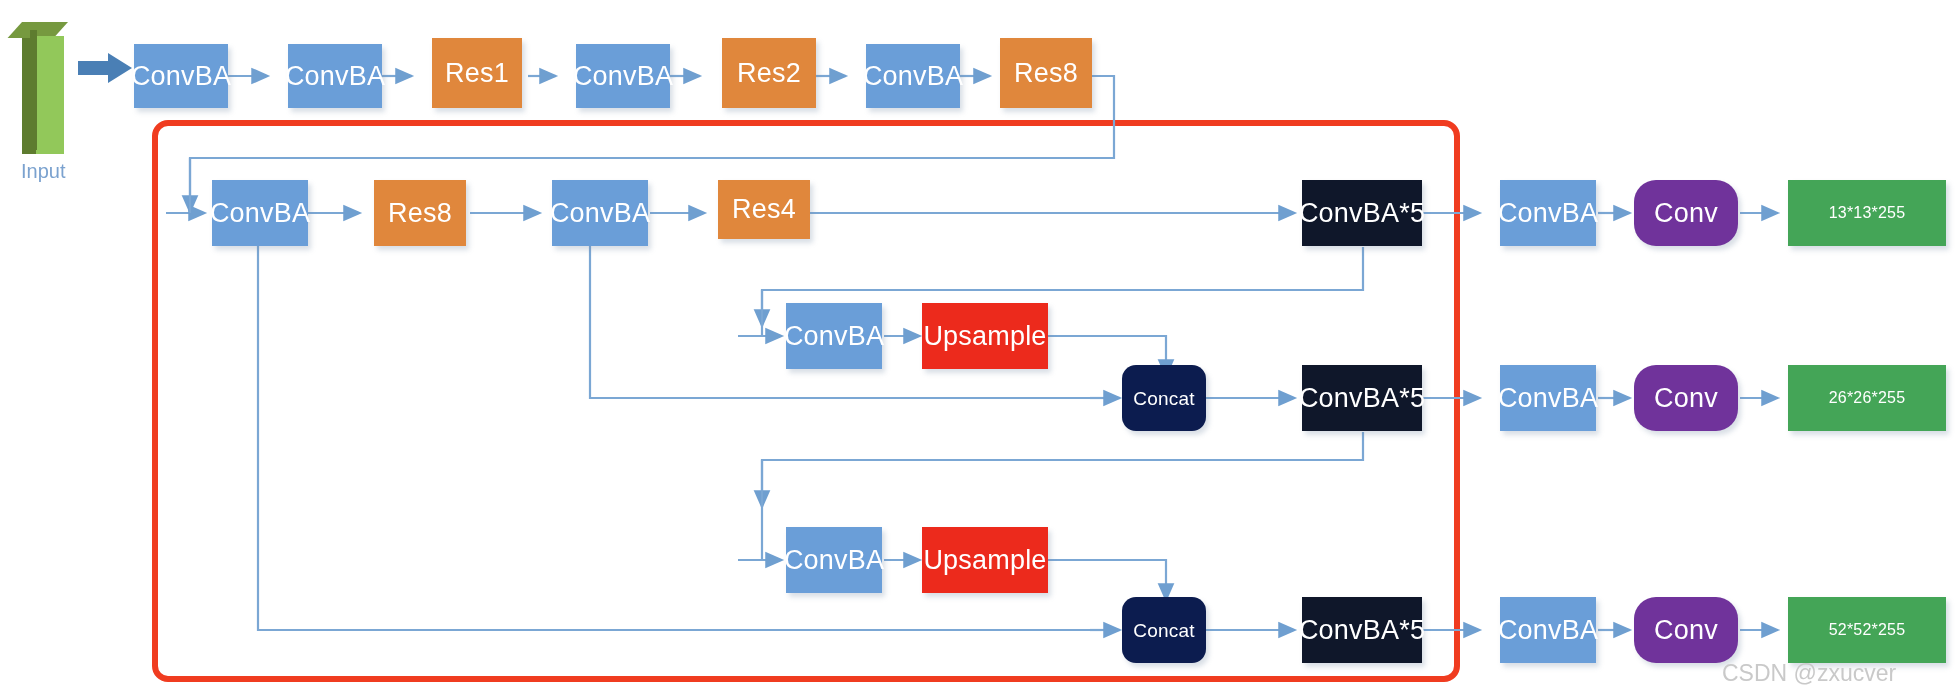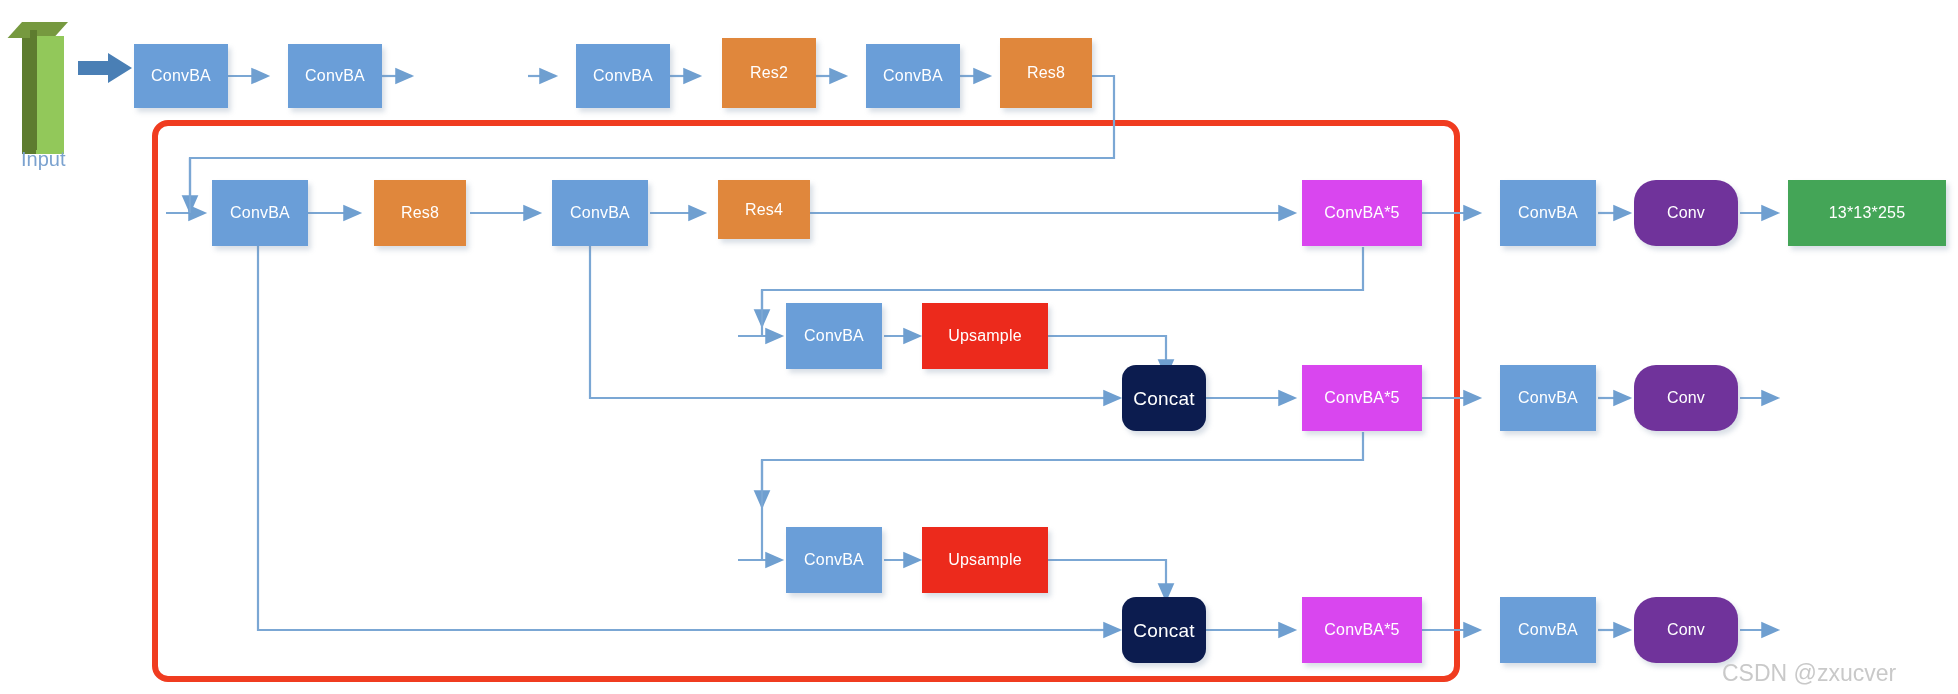--- a/index.html
+++ b/index.html
@@ -16,29 +16,29 @@
     height: 694px;
     background: #ffffff;
     overflow: hidden;
   }
   .node {
     position: absolute;
     display: flex;
     align-items: center;
     justify-content: center;
     color: #ffffff;
-    font-size: 16px;
+    font-size: 27px;
     line-height: 1;
     letter-spacing: 0.2px;
     box-shadow: 3px 4px 5px rgba(120,140,165,0.28);
     box-sizing: border-box;
     white-space: nowrap;
   }
   .n-conv    { background: #6a9ed8; }
-  .n-conv5   { background: #d946ef; }
+  .n-conv5   { background: #0f172a; }
   .n-res     { background: #e0873c; }
   .n-up      { background: #ec2a1c; }
   .n-concat  { background: #0c1c4f; font-size: 19px; border-radius: 14px; }
   .n-convp   { background: #70339b; border-radius: 22px; }
   .n-out     { background: #44a557; font-size: 16px; }
 
   .red-frame {
     position: absolute;
     border: 6px solid #f03c20;
     border-radius: 16px;
@@ -74,21 +74,21 @@
 <body>
 
 <div id="canvas">
 
   <div>
     <div class="cube-side" style="left:22px; top:36px; width:14px; height:118px;"></div>
     <div class="cube-top" style="left:22px; top:22px; width:46px; height:16px; transform:skewX(-42deg); transform-origin:left top;"></div>
     <div class="cube-front" style="left:36px; top:36px; width:28px; height:118px;"></div>
     <div class="cube-side" style="left:30px; top:30px; width:7px; height:120px; background:#5e7c2f;"></div>
   </div>
-  <div class="input-label" style="left:21px; top:148px;">Input</div>
+  <div class="input-label" style="left:21px; top:160px;">Input</div>
 
   <svg class="big-arrow" style="left:78px; top:50px; width:56px; height:36px;" viewBox="0 0 56 36">
     <path d="M0,11 L30,11 L30,3 L54,18 L30,33 L30,25 L0,25 Z" fill="#4a7fb5"></path>
   </svg>
 
   <div class="red-frame" style="left:152px; top:120px; width:1308px; height:562px;"></div>
 
   <svg class="wires" viewBox="0 0 1958 694">
     <defs>
       <marker id="ah" markerWidth="9" markerHeight="9" refX="7.6" refY="4.5" orient="auto">
@@ -153,20 +153,21 @@
 
       <line x1="1205" y1="630" x2="1295" y2="630" marker-end="url(#ah)"></line>
       <line x1="1420" y1="630" x2="1480" y2="630" marker-end="url(#ah)"></line>
       <line x1="1598" y1="630" x2="1630" y2="630" marker-end="url(#ah)"></line>
       <line x1="1740" y1="630" x2="1778" y2="630" marker-end="url(#ah)"></line>
     </g>
   </svg>
 
   <div class="node n-conv" style="left:134px; top:44px; width:94px;  height:64px;">ConvBA</div>
   <div class="node n-conv" style="left:288px; top:44px; width:94px;  height:64px;">ConvBA</div>
+  <div class="node n-res" style="left:432px; top:38px; width:90px;  height:70px;">Res1</div>
   <div class="node n-conv" style="left:576px; top:44px; width:94px;  height:64px;">ConvBA</div>
   <div class="node n-res" style="left:722px; top:38px; width:94px;  height:70px;text-align:right;">Res2</div>
   <div class="node n-conv" style="left:866px; top:44px; width:94px;  height:64px;">ConvBA</div>
   <div class="node n-res" style="left:1000px; top:38px; width:92px; height:70px;">Res8</div>
 
   <div class="node n-conv" style="left:212px; top:180px; width:96px; height:66px;">ConvBA</div>
   <div class="node n-res" style="left:374px; top:180px; width:92px; height:66px;">Res8</div>
   <div class="node n-conv" style="left:552px; top:180px; width:96px; height:66px;">ConvBA</div>
   <div class="node n-res" style="left:718px; top:180px; width:92px; height:59px;">Res4</div>
   <div class="node n-conv5" style="left:1302px; top:180px; width:120px; height:66px;">ConvBA*5</div>
@@ -174,24 +175,26 @@
   <div class="node n-convp" style="left:1634px; top:180px; width:104px; height:66px;">Conv</div>
   <div class="node n-out" style="left:1788px; top:180px; width:158px; height:66px;">13*13*255</div>
 
   <div class="node n-conv" style="left:786px; top:303px; width:96px; height:66px;">ConvBA</div>
   <div class="node n-up" style="left:922px; top:303px; width:126px; height:66px;">Upsample</div>
 
   <div class="node n-concat" style="left:1122px; top:365px; width:84px; height:66px;">Concat</div>
   <div class="node n-conv5" style="left:1302px; top:365px; width:120px; height:66px;">ConvBA*5</div>
   <div class="node n-conv" style="left:1500px; top:365px; width:96px; height:66px;">ConvBA</div>
   <div class="node n-convp" style="left:1634px; top:365px; width:104px; height:66px;">Conv</div>
+  <div class="node n-out" style="left:1788px; top:365px; width:158px; height:66px;">26*26*255</div>
 
   <div class="node n-conv" style="left:786px; top:527px; width:96px; height:66px;">ConvBA</div>
   <div class="node n-up" style="left:922px; top:527px; width:126px; height:66px;">Upsample</div>
 
   <div class="node n-concat" style="left:1122px; top:597px; width:84px; height:66px;">Concat</div>
   <div class="node n-conv5" style="left:1302px; top:597px; width:120px; height:66px;">ConvBA*5</div>
   <div class="node n-conv" style="left:1500px; top:597px; width:96px; height:66px;">ConvBA</div>
   <div class="node n-convp" style="left:1634px; top:597px; width:104px; height:66px;">Conv</div>
+  <div class="node n-out" style="left:1788px; top:597px; width:158px; height:66px;">52*52*255</div>
 
   <div class="watermark" style="left:1722px; top:660px;">CSDN @zxucver</div>
 
 </div>
 
 </body></html>

